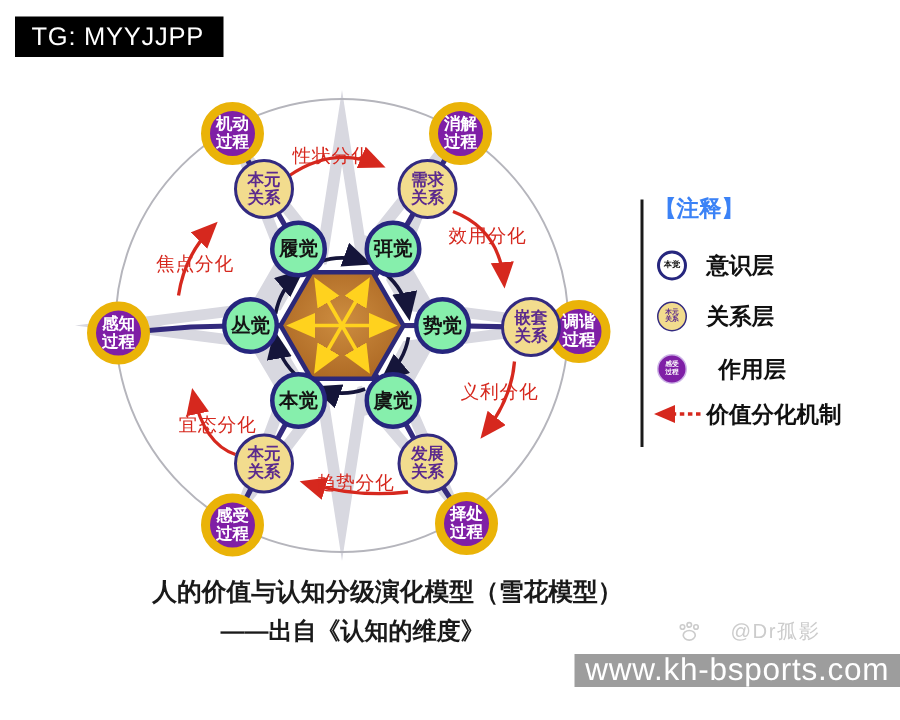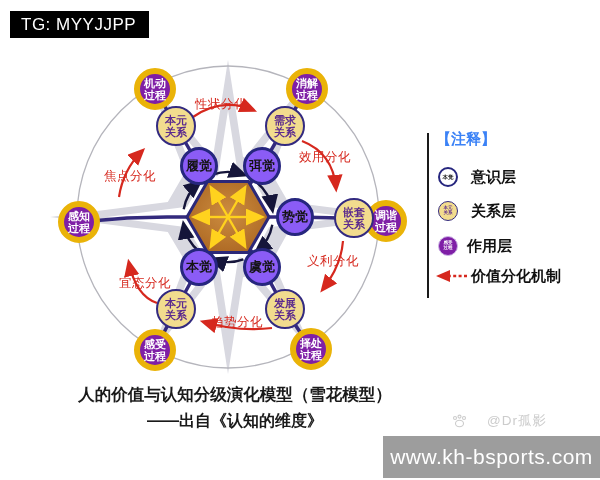--- a/index.html
+++ b/index.html
@@ -20,21 +20,21 @@
     letter-spacing:.5px;box-sizing:border-box;
   }
 
   
   .node{
     border-radius:50%;display:flex;align-items:center;justify-content:center;
     text-align:center;box-sizing:border-box;font-weight:bold;
   }
   .node span{display:block;width:2.25em;margin:auto;line-height:1.12;}
   .node-white{
-    width:38px;height:38px;background:#8b5cf6;border:3px solid #26267e;
+    width:38px;height:38px;background:#86efac;border:3px solid #26267e;
     color:#141414;font-size:13px;
   }
   .node-white span{width:auto;}
   .node-yellow{
     width:40px;height:40px;background:#f2dc8e;border:2.5px solid #332a80;
     color:#5b2a8e;font-size:11px;
   }
   .node-purple{
     width:42px;height:42px;background:#7f1fa6;border:6px solid #eab308;
     color:#ffffff;font-size:11px;
@@ -54,29 +54,29 @@
     display:flex;align-items:center;justify-content:center;text-align:center;
     font-weight:bold;
   }
   .legend-icon span{display:block;width:2.2em;margin:auto;line-height:1.1;}
   .li-white{background:#fff;border:2px solid #26267e;color:#141414;font-size:5.5px;}
   .li-yellow{background:#f2dc8e;border:1.5px solid #332a80;color:#5b2a8e;font-size:4.5px;}
   .li-purple{background:#7f1fa6;border:1px solid #cdb4e6;color:#fff;font-size:4.5px;}
   .legend-label{font-size:15px;font-weight:bold;color:#111;}
 
   
-  .caption1{left:55px;top:384px;width:360px;text-align:center;
+  .caption1{left:55px;top:384px;width:360px;text-align:right;
     font-size:16.5px;font-weight:bold;color:#1a1a1a;}
   .caption2{left:55px;top:411px;width:360px;text-align:center;
     font-size:16px;font-weight:bold;color:#1a1a1a;}
 
   
   .wm-author{left:452px;top:412px;display:flex;align-items:center;gap:20px;
     color:#cccccc;font-size:13.5px;letter-spacing:1px;}
-  .wm-bar{left:383px;top:436px;width:217px;height:42px;background:#9d9d9d;
+  .wm-bar{left:383px;top:436px;width:217px;height:22px;background:#9d9d9d;
     color:#ffffff;font-size:21px;display:flex;align-items:center;justify-content:center;
     letter-spacing:.5px;}
 </style>
 </head>
 <body>
 
 <div id="stage">
 
   <svg id="diagram-svg" width="600" height="480" viewBox="0 0 600 480">
     <defs>
@@ -182,20 +182,23 @@
   <div class="abs node node-yellow" style="left:265px;top:289px">
       <span>发展关系</span>
     </div>
 
   <div class="abs node node-white" style="left:180px;top:147px">
       <span>履觉</span>
     </div>
   <div class="abs node node-white" style="left:243px;top:147px">
       <span>弭觉</span>
     </div>
+  <div class="abs node node-white" style="left:148px;top:198px">
+      <span>丛觉</span>
+    </div>
   <div class="abs node node-white" style="left:276px;top:198px">
       <span>势觉</span>
     </div>
   <div class="abs node node-white" style="left:180px;top:248px">
       <span>本觉</span>
     </div>
   <div class="abs node node-white" style="left:243px;top:248px">
       <span>虞觉</span>
     </div>
 
@@ -216,21 +219,21 @@
   <div class="abs legend-row" style="left:438px;top:201px">
     <div class="legend-icon li-yellow">
         <span>本元关系</span>
       </div>
     <div class="legend-label" style="margin-left:13px">关系层</div>
   </div>
   <div class="abs legend-row" style="left:438px;top:236px">
     <div class="legend-icon li-purple">
         <span>感受过程</span>
       </div>
-    <div class="legend-label" style="margin-left:9px">作用层</div>
+    <div class="legend-label" style="margin-left:21px">作用层</div>
   </div>
   <div class="abs legend-label" style="left:471px;top:267px">价值分化机制</div>
 
   <div class="abs caption1">人的价值与认知分级演化模型（雪花模型）</div>
   <div class="abs caption2">——出自《认知的维度》</div>
 
   <div class="abs wm-author">
     <svg width="15" height="14" viewBox="0 0 15 14">
       <g fill="none" stroke="#cccccc" stroke-width="1.1">
         <circle cx="3" cy="4" r="1.5"></circle>

